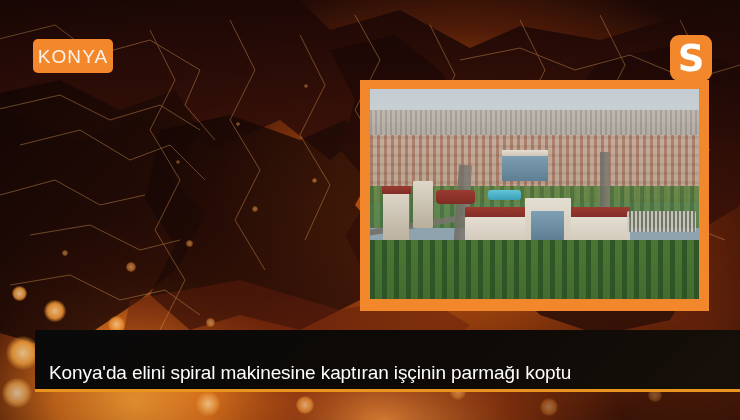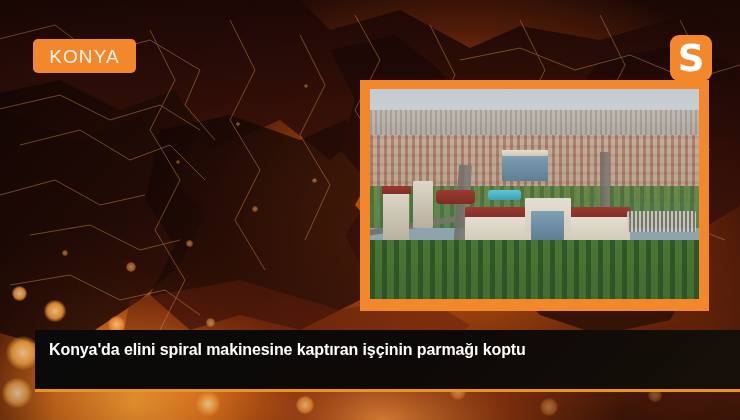--- a/index.html
+++ b/index.html
@@ -57,21 +57,21 @@
     position: absolute;
     inset: 0;
     background: radial-gradient(ellipse 110% 110% at 50% 45%, rgba(0,0,0,0) 45%, rgba(0,0,0,0.55) 100%);
   }
 
   
   #city-badge {
     position: absolute;
     left: 33px;
     top: 39px;
-    width: 103px;
+    width: 80px;
     height: 34px;
     background: #f3872c;
     border-radius: 5px;
     display: flex;
     align-items: center;
     justify-content: center;
   }
   #city-badge .label {
     color: #fdf3ea;
     font-size: 19px;
@@ -181,25 +181,26 @@
     left: 35px;
     top: 330px;
     width: 705px;
     height: 62px;
     background: linear-gradient(135deg, #0a0a0a 0%, #0d0906 55%, #17100a 100%);
     border-bottom: 3px solid #e9941f;
     padding: 8px 14px 0 14px;
   }
   #headline-text {
     color: #ffffff;
-    font-size: 16px;
-    font-weight: 700;
+    font-size: 19px;
+    font-weight: 400;
     line-height: 23px;
     letter-spacing: -0.1px;
     max-width: 640px;
+    margin-top: 23px;
   }
 </style>
 </head>
 <body>
 
 <div id="stage">
 
   <div class="bg-base"></div>
 
   <div class="bg-shapes">

